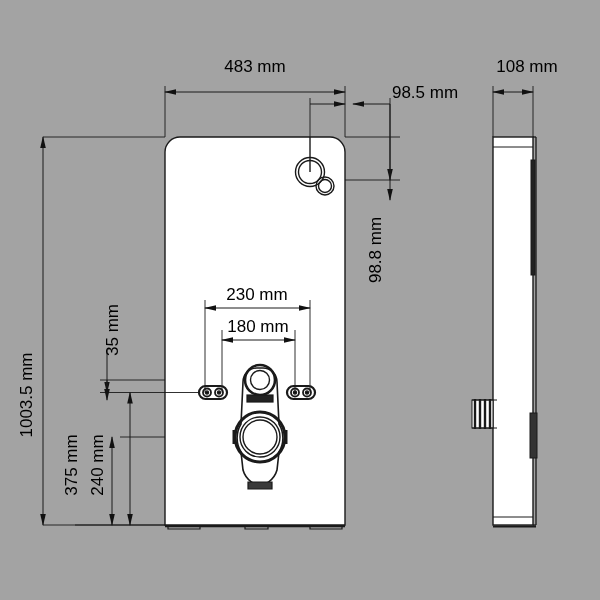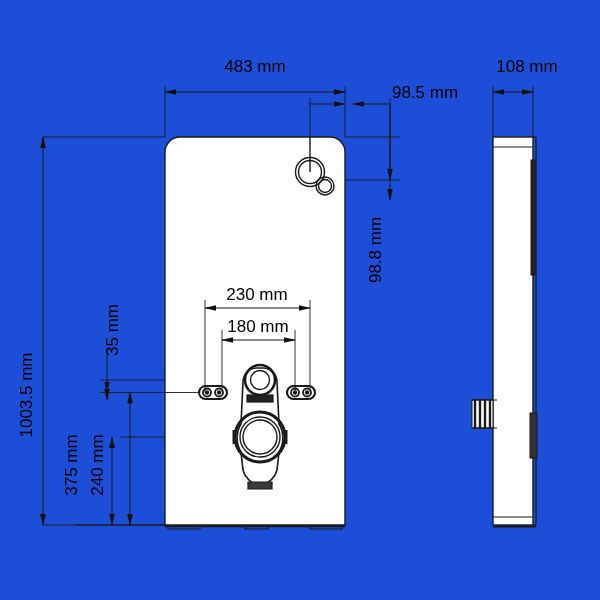--- a/index.html
+++ b/index.html
@@ -1,17 +1,17 @@
 <!DOCTYPE html>
 <html><head>
 <meta charset="utf-8">
 <style>
   html,body{margin:0;padding:0;background:#ffffff;}
   body{width:600px;height:600px;overflow:hidden;font-family:"Liberation Sans",sans-serif;}
-  #drawing{position:relative;width:600px;height:600px;background:#1d4ed8;}
+  #drawing{position:relative;width:600px;height:600px;background:#a3a3a3;}
   svg{display:block;}
   .dimtext{font-family:"Liberation Sans",sans-serif;font-size:17px;fill:#000;}
 </style>
 </head>
 <body>
 
 <div id="drawing">
 <svg width="600" height="600" viewBox="0 0 600 600">
   <defs>
     <marker id="arrL" markerWidth="12" markerHeight="8" refX="1" refY="4" orient="auto" markerUnits="userSpaceOnUse">

